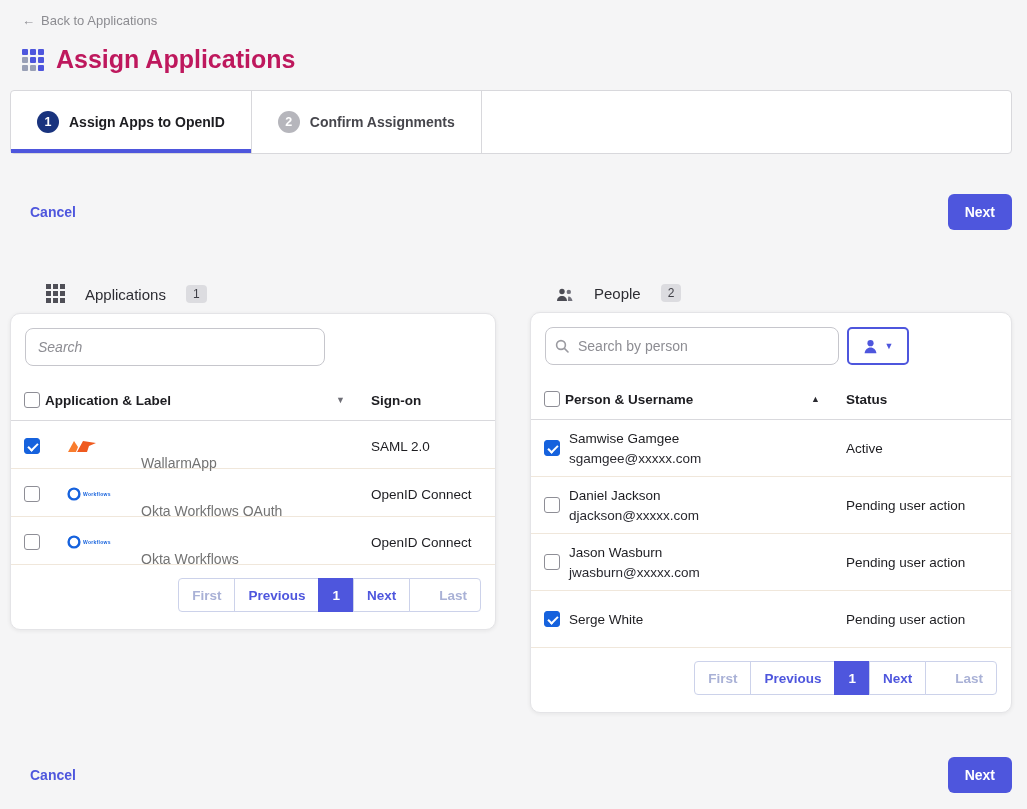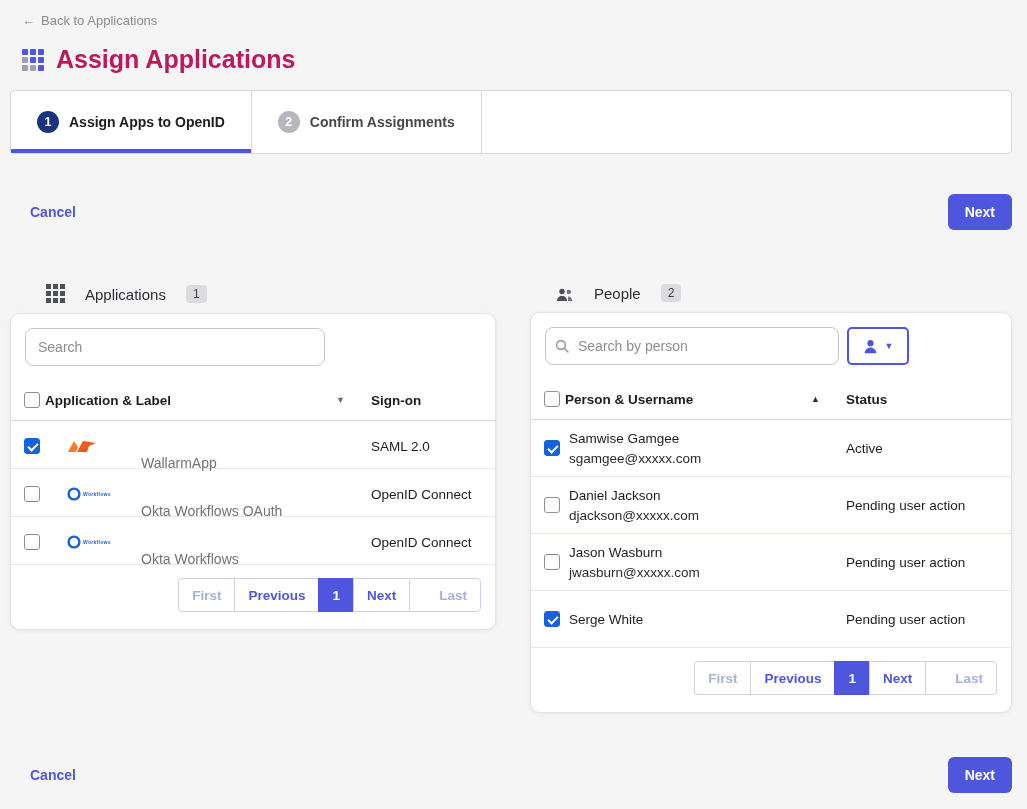--- a/index.html
+++ b/index.html
@@ -42,21 +42,21 @@
   .panel-title{font-size:15px;color:#2d2d33;}
   .count-badge{background:#dcdce0;border-radius:4px;padding:2px 7px;font-size:12px;color:#3f3f46;}
   .apps-header-icon{display:grid;grid-template-columns:repeat(3,5px);grid-gap:2px;}
   .apps-header-icon i{width:5px;height:5px;background:#4f4f57;display:block;}
   .card{background:#fff;border:1px solid #e4e4e7;border-radius:10px;box-shadow:0 1px 4px rgba(29,29,33,.07);overflow:hidden;}
   
   .search-row{display:flex;align-items:center;gap:8px;padding:14px;}
   .search-wrap{position:relative;}
   .search-input{height:38px;border:1px solid #c6c6cc;border-radius:8px;padding:0 12px;font-size:14px;font-family:inherit;color:#1d1d21;outline:none;background:#fff;}
   .search-input::placeholder{color:#8d8d93;}
-  .panel.apps .search-input{width:300px;}
+  .panel.apps .search-input{width:300px;font-style:italic;}
   .panel.people .search-input{width:294px;padding-left:32px;}
   .search-icon{position:absolute;left:10px;top:12px;pointer-events:none;}
   .filter-btn{height:38px;width:62px;background:#fff;border:2px solid var(--accent);border-radius:5px;display:flex;align-items:center;justify-content:center;gap:7px;color:var(--accent);cursor:pointer;}
   .filter-caret{font-size:9px;color:var(--accent);}
   
   .apps-grid{display:grid;grid-template-columns:34px 326px 1fr;align-items:center;}
   .people-grid{display:grid;grid-template-columns:34px 281px 1fr;align-items:center;}
   .tbl-header{height:41px;border-bottom:1px solid #d9d9dd;font-size:13.5px;font-weight:700;}
   .cell-check{padding-left:13px;display:flex;align-items:center;}
   .cell-name{display:flex;align-items:center;min-width:0;}

